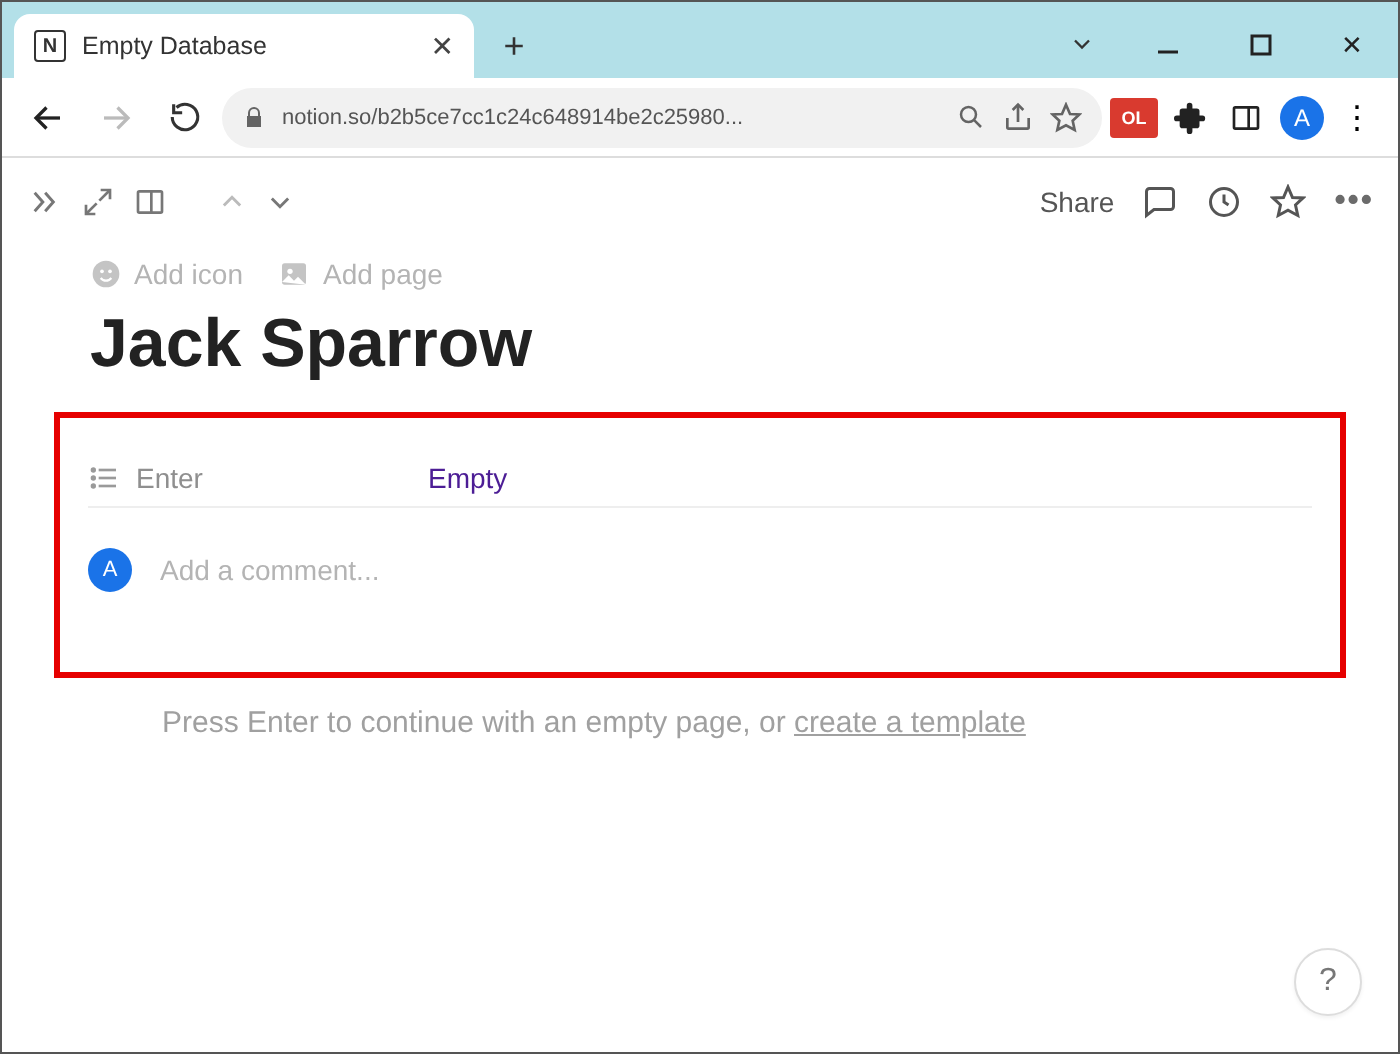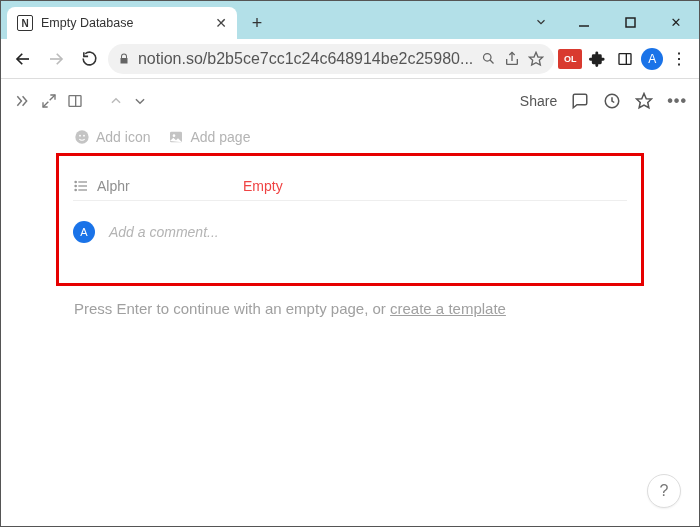--- a/index.html
+++ b/index.html
@@ -66,21 +66,21 @@
     color: #333;
   }
   .navbtn.dim { color: #aaa; }
   .addrbar {
     flex: 1;
     height: 30px;
     background: #f1f1f1;
     border-radius: 15px;
     display: flex; align-items: center;
     padding: 0 10px;
-    font-size: 16px;
+    font-size: 11px;
     color: #555;
     gap: 8px;
   }
   .addrbar .url { flex: 1; white-space: nowrap; overflow: hidden; }
   .addrbar .lock { font-size: 12px; }
   .exticon {
     width: 24px; height: 24px;
     display: flex; align-items: center; justify-content: center;
     font-size: 15px;
   }
@@ -106,21 +106,21 @@
     color: #6b6b6b;
   }
   .notionbar .nb-left { display: flex; align-items: center; gap: 10px; }
   .notionbar .nb-right { margin-left: auto; display: flex; align-items: center; gap: 14px; }
   .nb-btn { display: flex; align-items: center; justify-content: center; }
   .nb-share { font-size: 14px; color: #555; }
   .dots { font-size: 16px; font-weight: 700; letter-spacing: 1px; }
   svg { display: block; }
   
   .page {
-    padding: 0 73px;
+    padding: 0 44px;
   }
   .cover-actions {
     display: flex; gap: 18px;
     color: #b4b4b4; font-size: 14px;
     align-items: center;
     padding: 6px 0 8px 0;
   }
   .cover-actions .ca { display: flex; align-items: center; gap: 6px; }
   .title {
     font-size: 34px; font-weight: 800; color: #222;
@@ -135,40 +135,40 @@
   .prop-row {
     display: flex; align-items: center;
     font-size: 14px; color: #a7a7a7;
     padding: 6px 4px;
     gap: 10px;
   }
   .prop-row .prop-name {
     width: 160px; display: flex; align-items: center; gap: 8px;
     color: #8f8f8f;
   }
-  .prop-row .prop-val { color: #ef4444; }
+  .prop-row .prop-val { color: #4c1d95; }
   .addprop {
     display: flex; align-items: center; gap: 10px;
     font-size: 14px; color: #b4b4b4;
     padding: 12px 4px 18px 4px;
   }
   .hr { height: 1px; background: #eee; margin: 0 4px; }
   .comment-row {
     display: flex; align-items: center; gap: 14px;
     padding: 20px 4px 0 4px;
   }
   .avatar-md {
     width: 22px; height: 22px; border-radius: 50%;
     background: #1a73e8; color: #fff;
     display: flex; align-items: center; justify-content: center;
     font-size: 11px; font-weight: 500;
   }
-  .comment-ph { font-size: 14px; color: #b4b4b4; font-style: italic; }
+  .comment-ph { font-size: 14px; color: #b4b4b4; }
   .hint {
-    padding: 14px 0; font-size: 15px; color: #a0a0a0;
+    padding: 14px 0; font-size: 15px; color: #a0a0a0; margin-left: 36px;
   }
   .hint a { color: #a0a0a0; text-decoration: underline; }
   
   .help {
     position: absolute;
     right: 18px; bottom: 18px;
     width: 34px; height: 34px;
     border: 1px solid #ddd; border-radius: 50%;
     display: flex; align-items: center; justify-content: center;
     color: #777; font-size: 16px;
@@ -341,33 +341,34 @@
     <div class="ca">
       <svg width="16" height="16" viewBox="0 0 24 24" fill="#c4c4c4">
           <rect x="3" y="4" width="18" height="16" rx="2"></rect>
           <circle cx="9" cy="10" r="2" fill="#fff"></circle>
           <path d="M3 18l5-5 4 4 3-3 6 6" fill="#fff"></path>
         </svg>
       <span>Add page</span>
     </div>
   </div>
 
+  <div class="title">Jack Sparrow</div>
 
   <div class="redbox">
     <div class="prop-row">
       <div class="prop-name">
         <svg width="16" height="16" viewBox="0 0 24 24" fill="none" stroke="#9a9a9a" stroke-width="2">
             <line x1="8" y1="6" x2="21" y2="6"></line>
             <line x1="8" y1="12" x2="21" y2="12"></line>
             <line x1="8" y1="18" x2="21" y2="18"></line>
             <circle cx="4" cy="6" r="1" fill="#9a9a9a"></circle>
             <circle cx="4" cy="12" r="1" fill="#9a9a9a"></circle>
             <circle cx="4" cy="18" r="1" fill="#9a9a9a"></circle>
           </svg>
-        <span>Alphr</span>
+        <span>Enter</span>
       </div>
       <div class="prop-val">Empty</div>
     </div>
 
 
     <div class="hr"></div>
 
     <div class="comment-row">
       <span class="avatar-md">A</span>
       <span class="comment-ph">Add a comment...</span>

